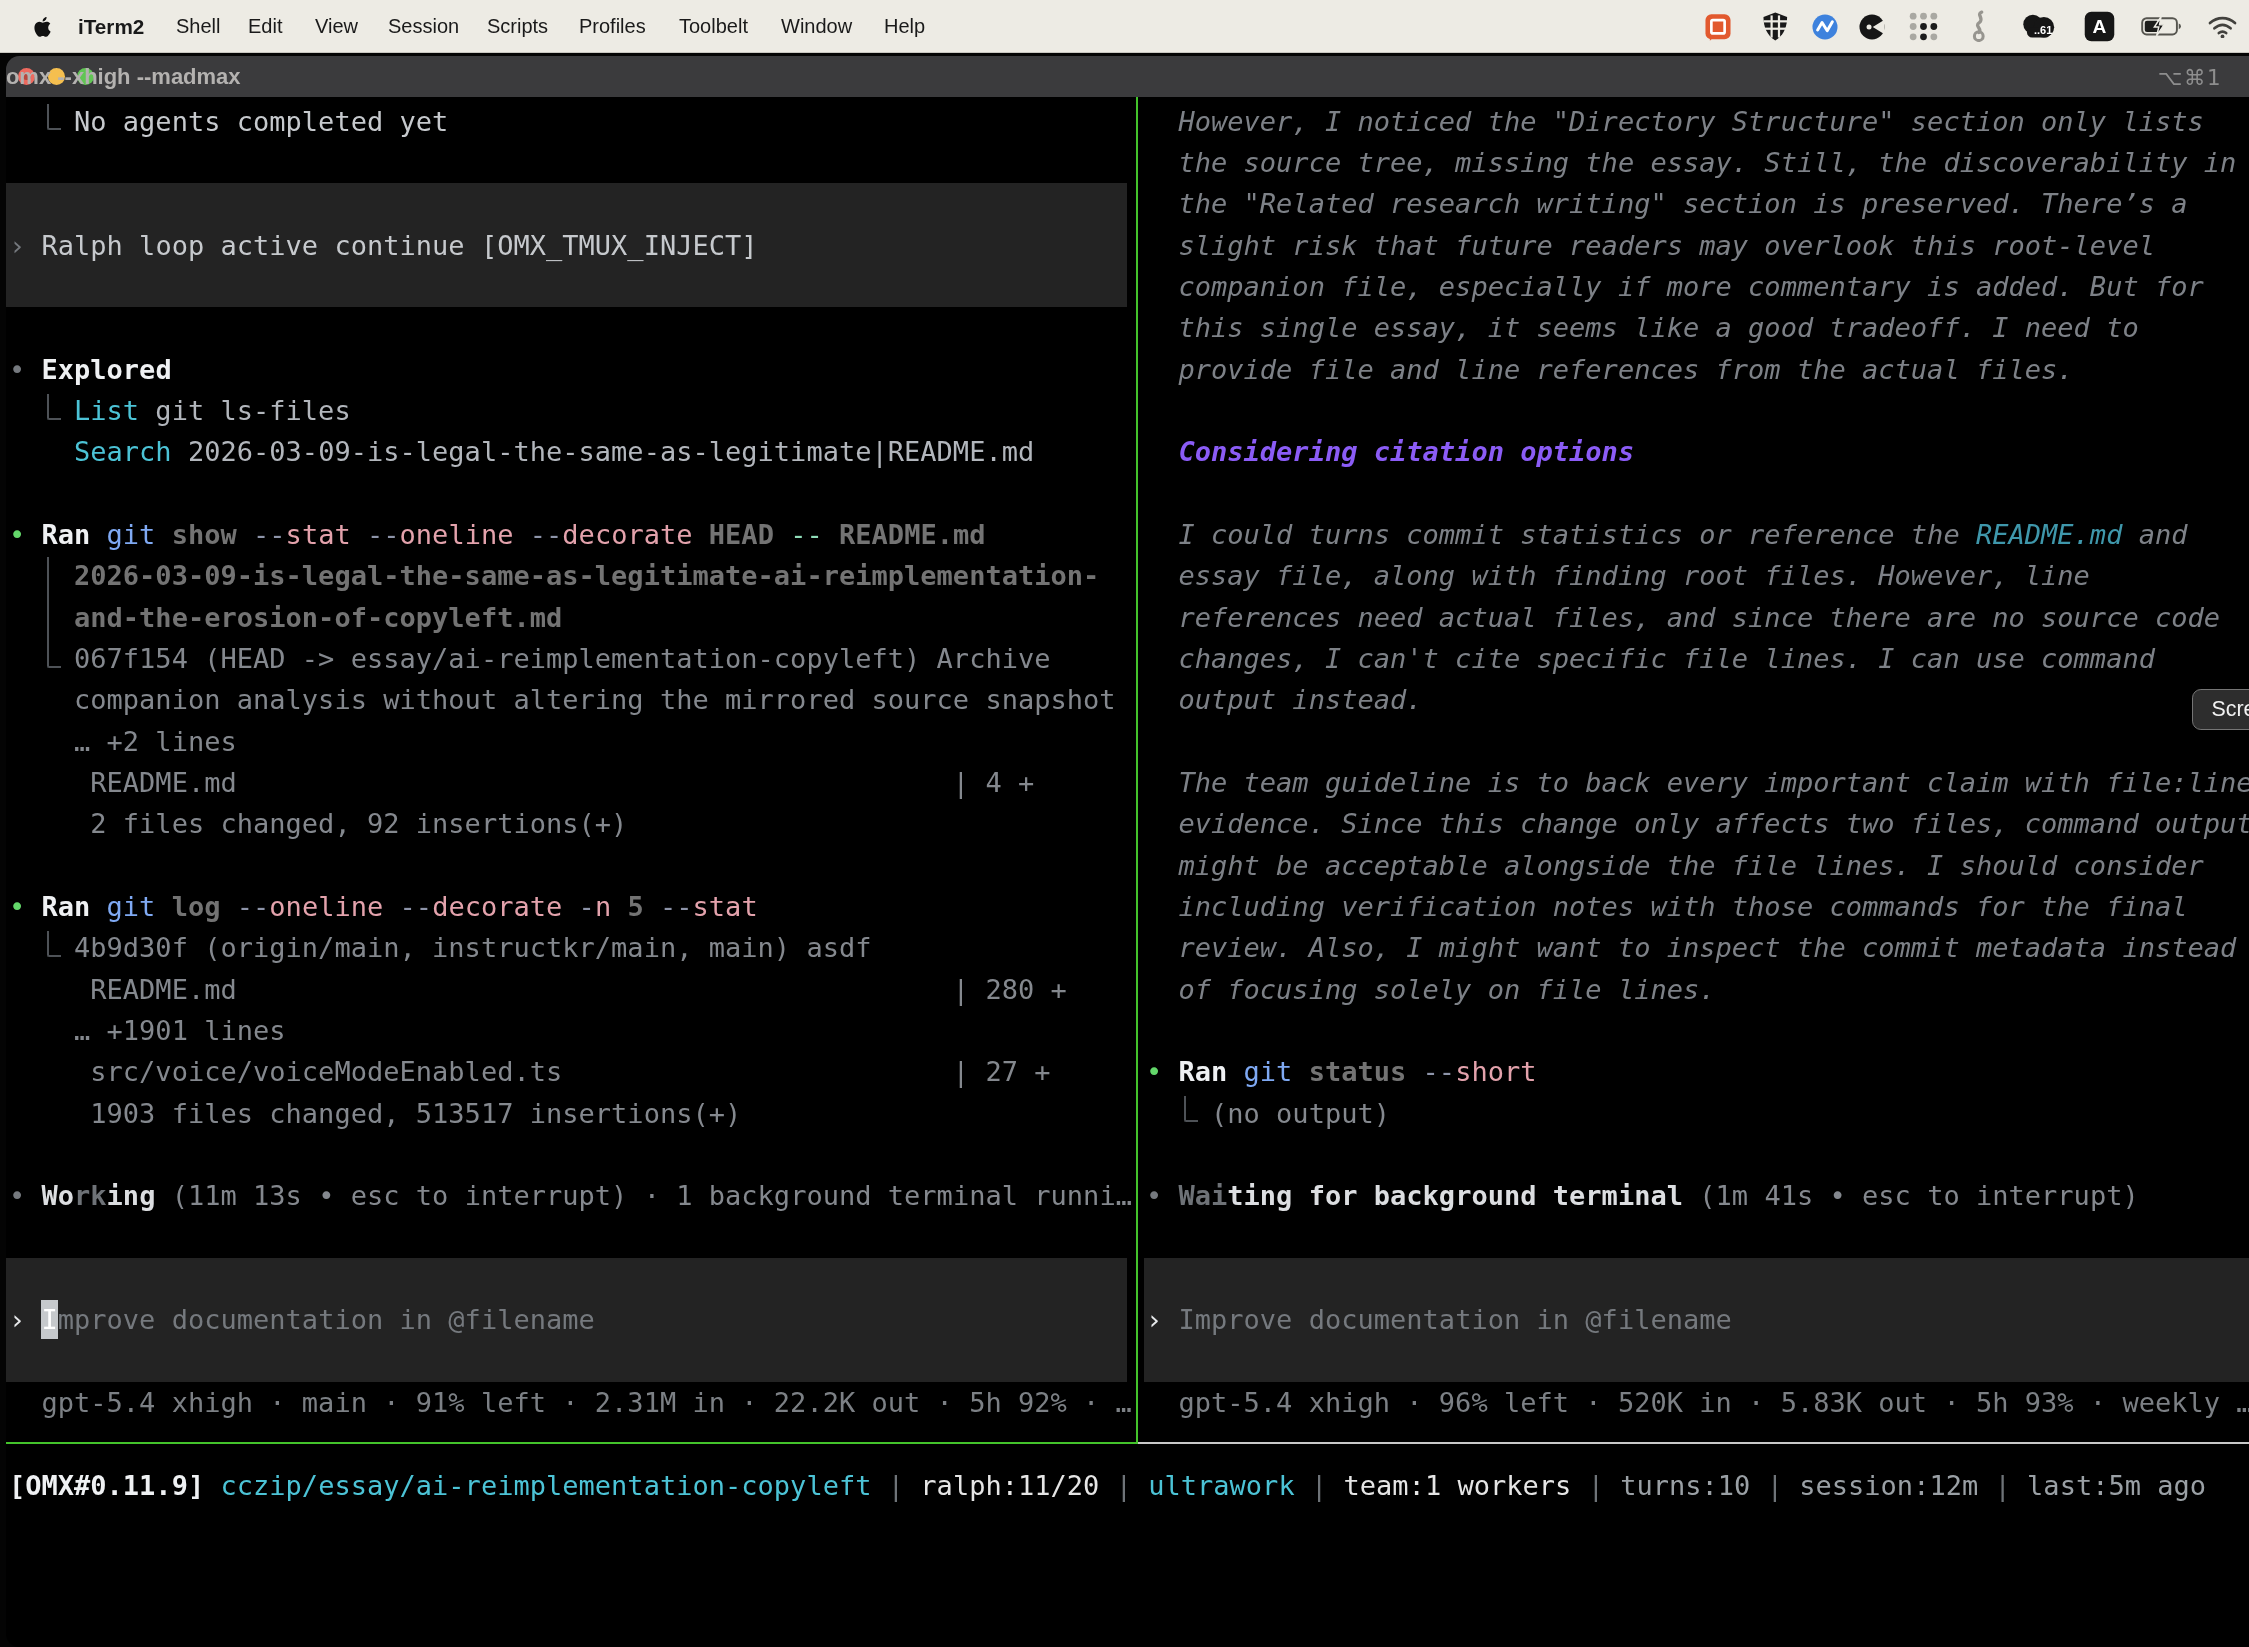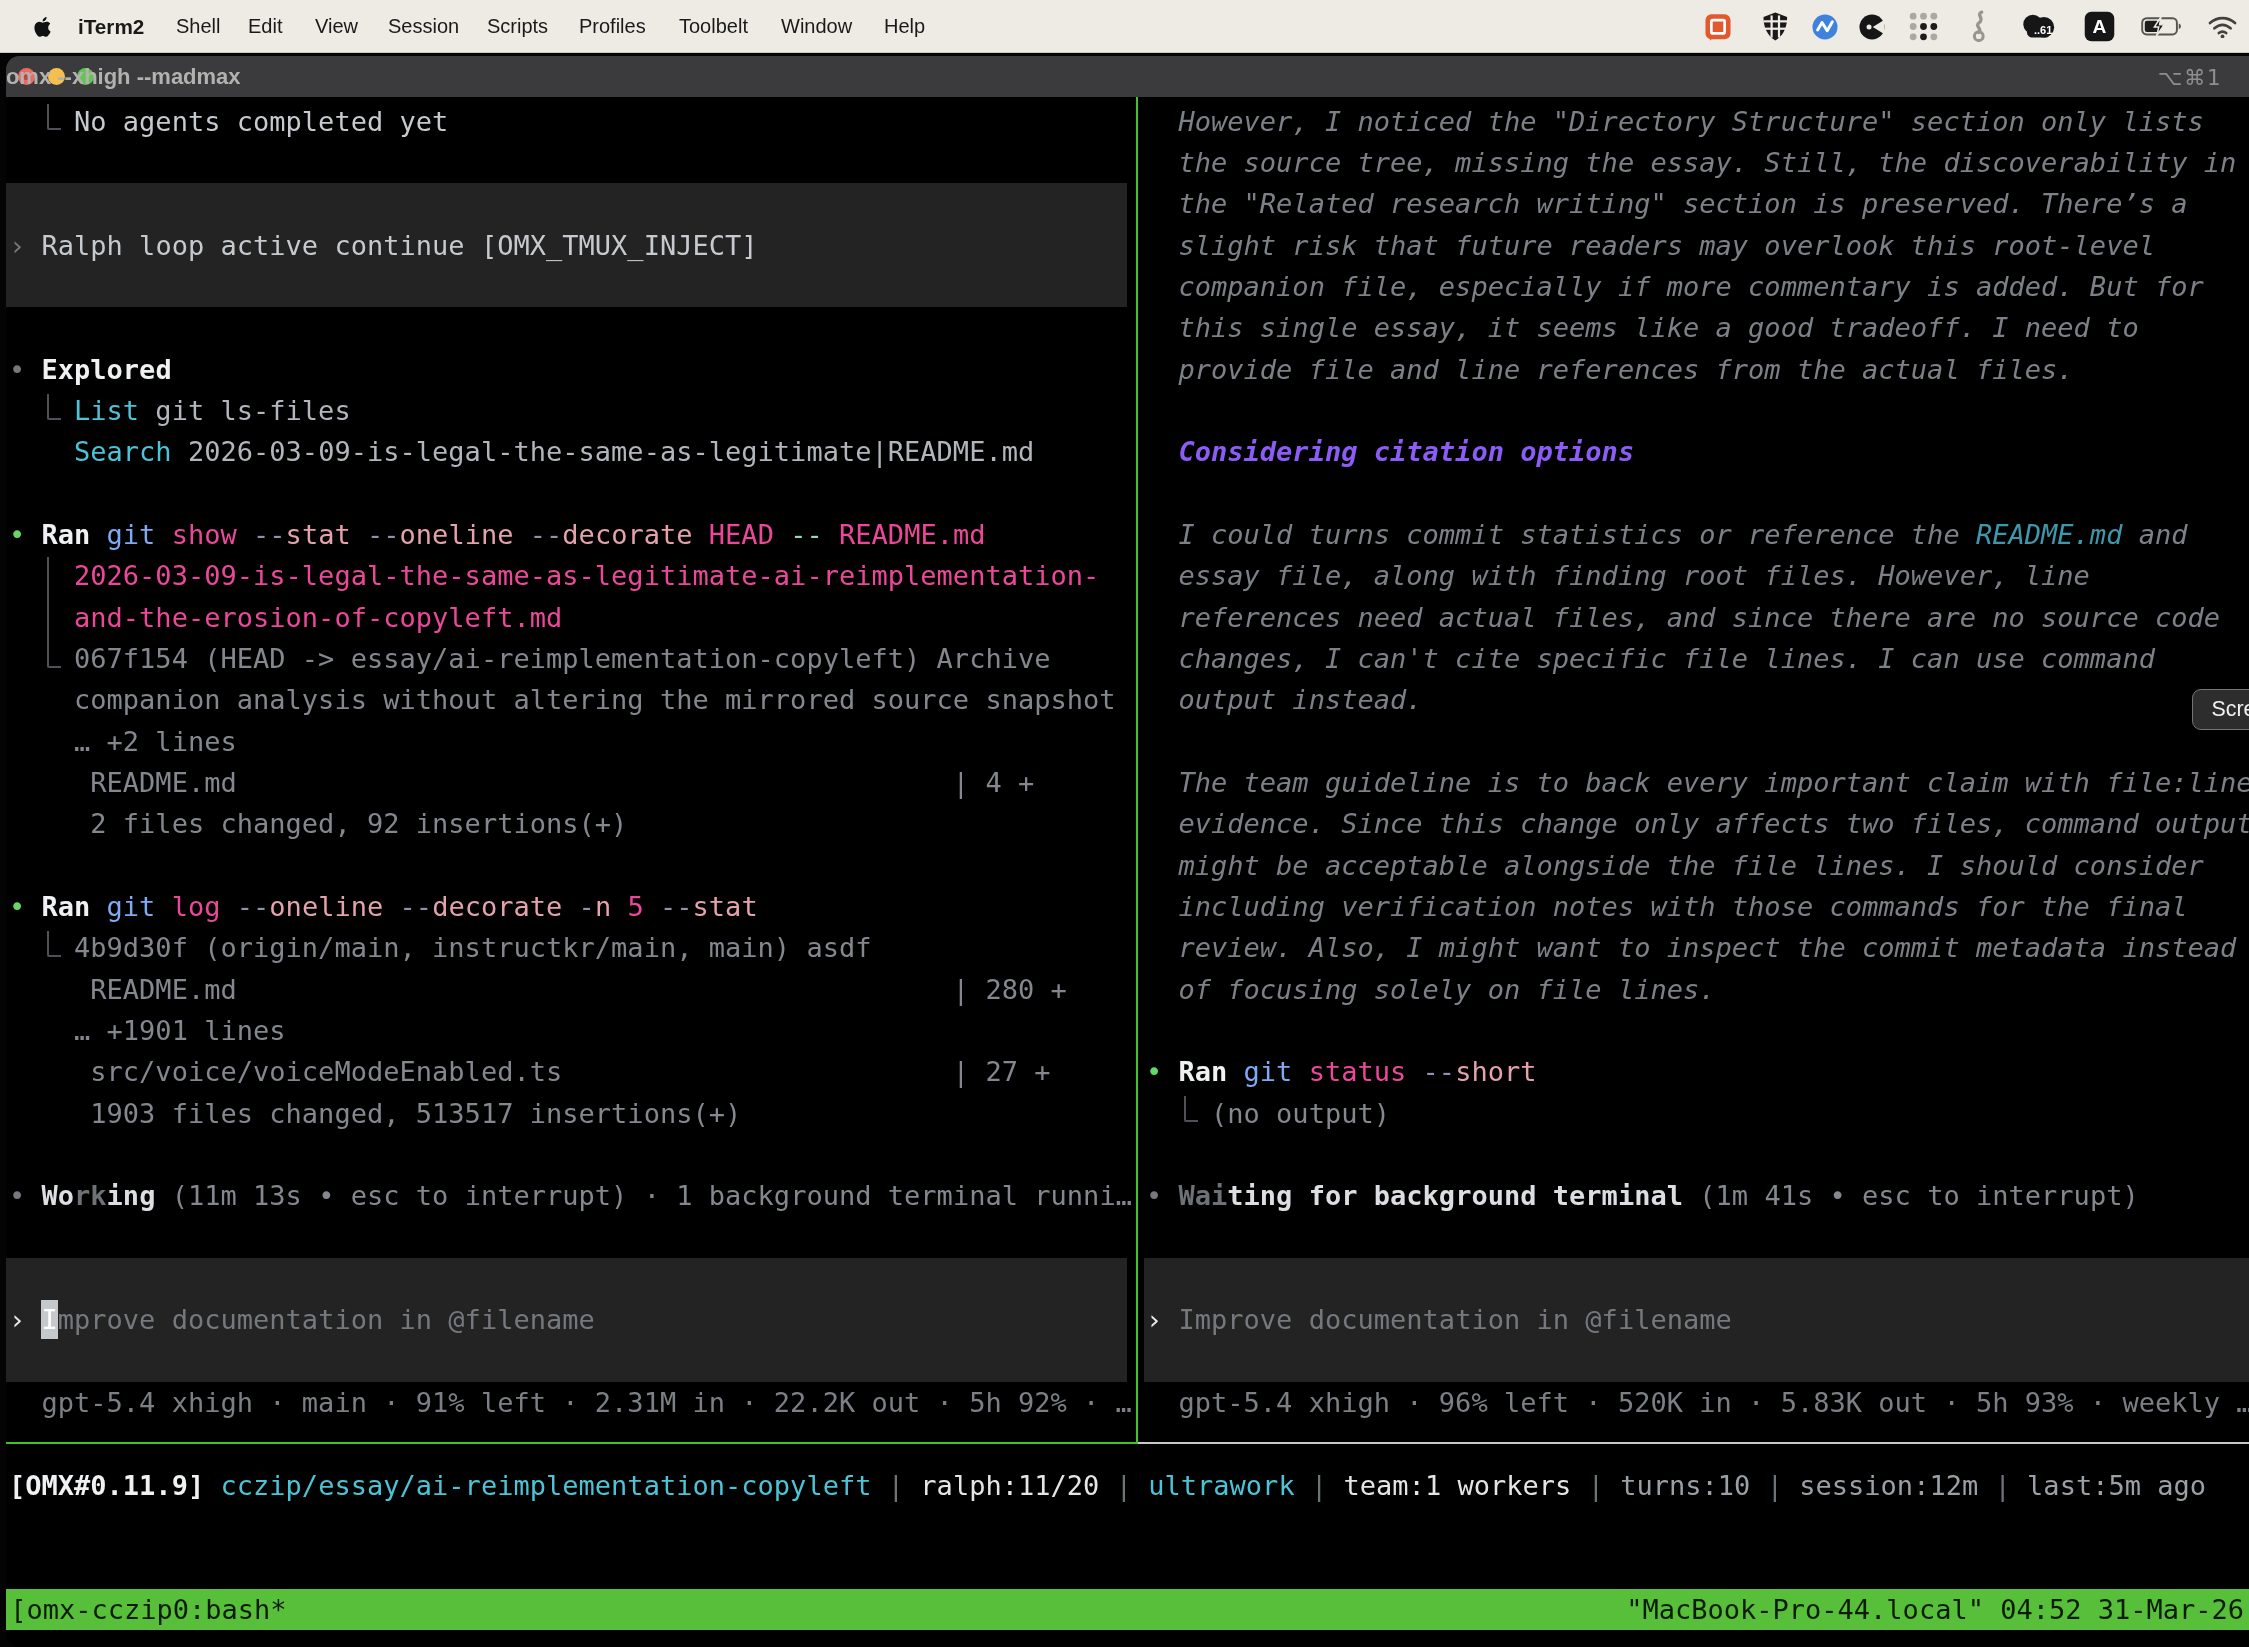--- a/index.html
+++ b/index.html
@@ -56,21 +56,21 @@
                  background:#2d2d2d; border:1.5px solid #757575; border-radius:8.9px;
                  color:#f2f2f2; font-size:21.4px; line-height:38px; padding-left:18.5px; }
 </style>
 <style>.sg-b{color:#eff1f3;font-weight:bold;}
 .sg-fg{color:#c6c9cd;}
 .sg-arg{color:#b2b6bc;}
 .sg-out{color:#84888e;}
 .sg-grn{color:#63d76a;}
 .sg-gb{color:#75797e;}
 .sg-bl{color:#7fa9f3;}
-.sg-lav{color:#ec4899;}
+.sg-lav{color:#737373;font-weight:bold;}
 .sg-pk{color:#e3a2ac;}
 .sg-fd{color:#8d94a9;}
 .sg-mint{color:#8fdcb8;}
 .sg-cy{color:#4cc3d6;}
 .sg-it{color:#7d8187;font-style:italic;}
 .sg-itb{color:#8b5cf6;font-weight:bold;font-style:italic;}
 .sg-lnk{color:#3f97ab;font-style:italic;}
 .sg-shd{color:#6e7277;font-weight:bold;}
 .sg-shb{color:#dcdee1;font-weight:bold;}
 .sg-pw{color:#e8eaec;}
@@ -235,24 +235,20 @@
         <div class="tline" style="left: 1140px; top: 996px;"><span class="sg-out">    (no output)</span></div>
         <div class="tline" style="left: 1140px; top: 1078px;"><span class="sg-gb">• </span><span class="sg-shd">Wai</span><span class="sg-shb">ting for background terminal</span><span class="sg-out"> (1m 41s • esc to interrupt)</span></div>
         <div class="tline" style="left: 1140px; top: 1202px;"><span class="sg-pw">› </span><span class="sg-ph">Improve documentation in @filename</span></div>
         <div class="tline" style="left: 1140px; top: 1285px;"><span class="sg-st">  gpt-5.4 xhigh · 96% left · 520K in · 5.83K out · 5h 93% · weekly …</span></div>
         <div class="elbow" style="left: 1178px; top: 999px; height: 26px;"></div>
       </div>
     <div id="omx-line-holder">
         <div class="tline" style="left: 3px; top: 1368px;"><span class="sg-b">[OMX#0.11.9]</span><span class="sg-cy"> cczip/essay/ai-reimplementation-copyleft</span><span class="sg-pipe"> | </span><span class="sg-gr2">ralph:11/20</span><span class="sg-pipe"> | </span><span class="sg-cy">ultrawork</span><span class="sg-pipe"> | </span><span class="sg-gr2">team:1 workers</span><span class="sg-pipe"> | </span><span class="sg-st2">turns:10</span><span class="sg-pipe"> | </span><span class="sg-st2">session:12m</span><span class="sg-pipe"> | </span><span class="sg-st2">last:5m ago</span></div>
       </div>
 
-    <div id="tmuxbar">
-      <span id="tmux-left">[omx-cczip0:bash*</span>
-      <span id="tmux-right">"MacBook-Pro-44.local" 04:52 31-Mar-26</span>
-    </div>
   </div>
 </div>
 
 <div id="screen-chip">
   <span>Scre</span>
 </div>
 
 <div id="win-title">omx --xhigh --madmax</div>
 <div id="win-shortcut">⌥⌘1</div>
 

